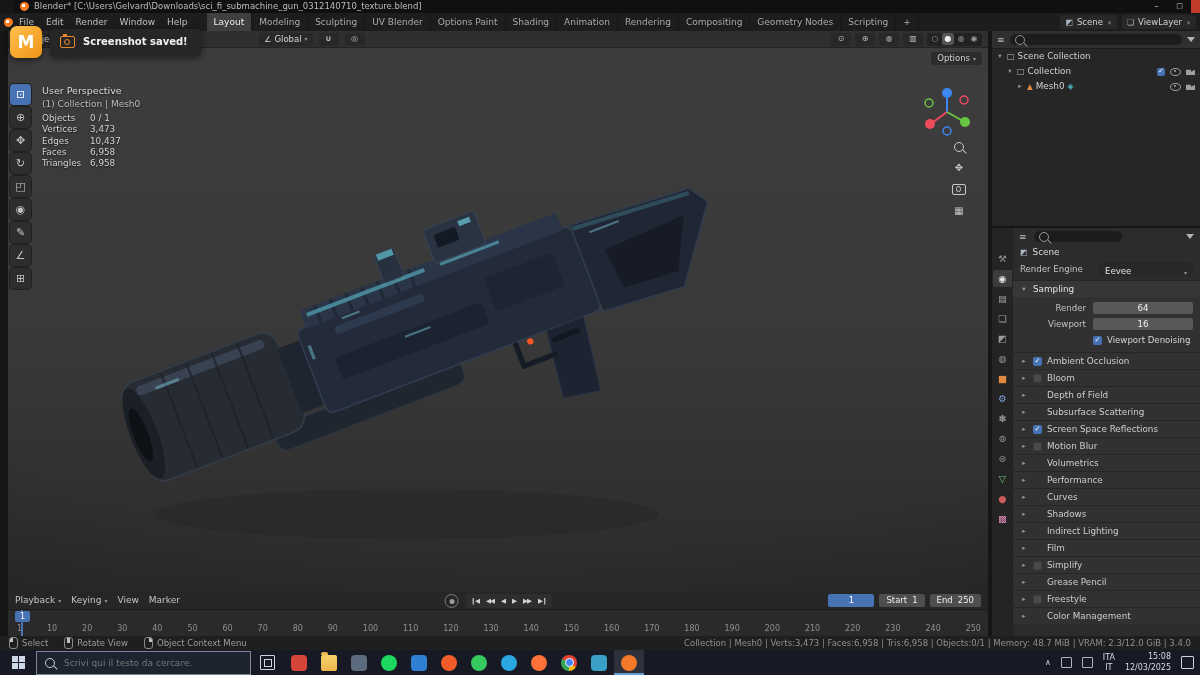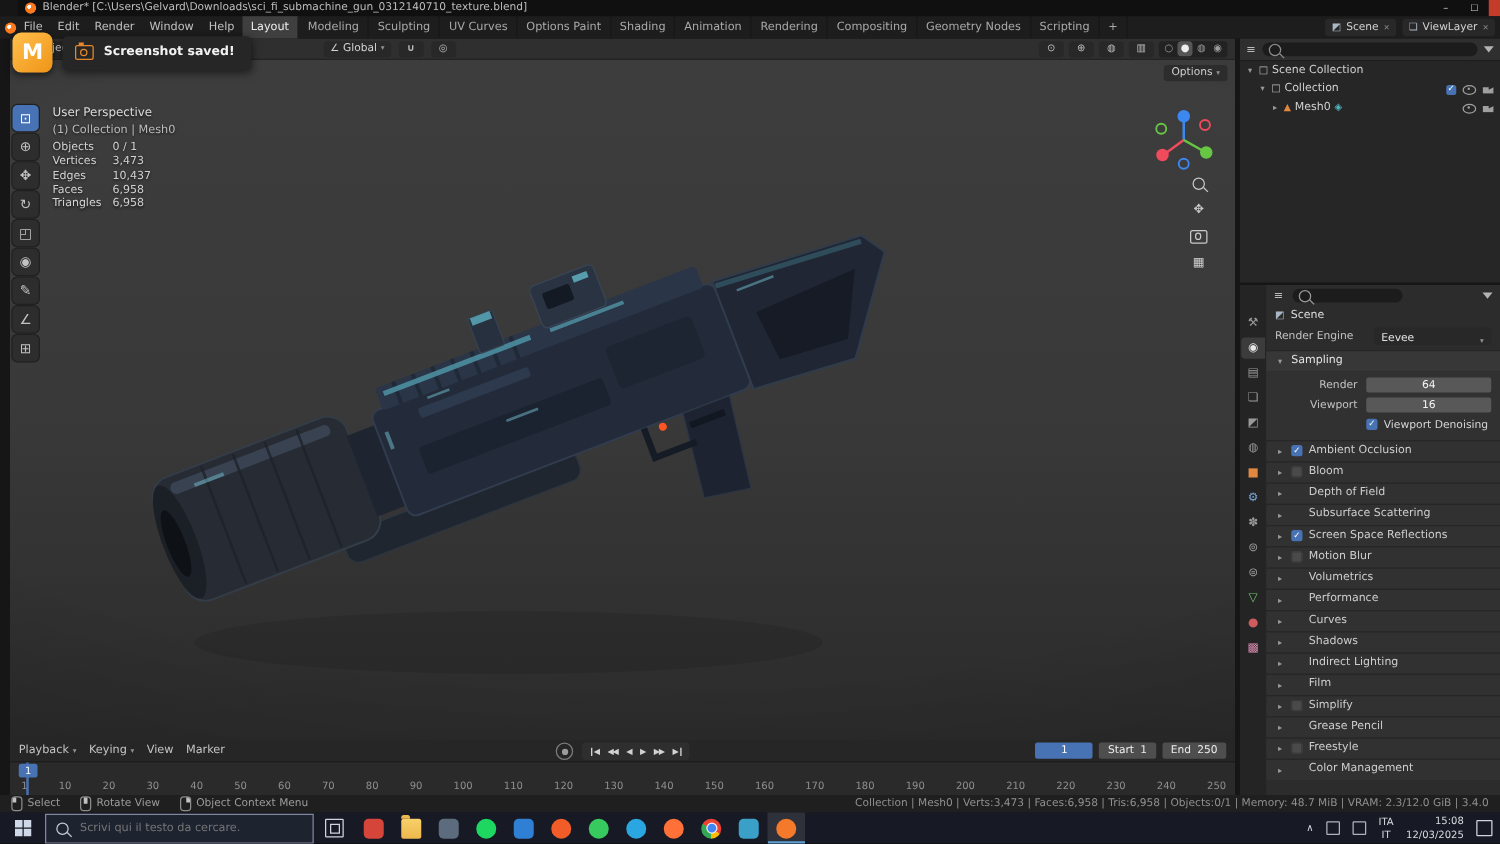--- a/index.html
+++ b/index.html
@@ -15,21 +15,21 @@
   .win-btn{width:23px;height:13px;display:flex;align-items:center;justify-content:center;color:#cfcfcf}
   .win-btn.close{background:#c33b2a;color:#fff}
   [data-name="minimize-button"]::before{content:"–";font-size:8px}
   [data-name="maximize-button"]::before{content:"□";font-size:7px}
   [data-name="close-button"]::before{content:"✕";font-size:7px}
 
   
   .topbar{position:absolute;left:0;top:13px;width:1200px;height:18px;background:#1d1d1d;
     display:flex;align-items:center;box-sizing:border-box;padding:0 4px}
   .menu-item{padding:0 6px;font-size:9px;color:#c0c0c0}
-  .ws-tabs{display:flex;height:18px;margin-left:0}
+  .ws-tabs{display:flex;height:18px;margin-left:13px}
   .ws-tab{padding:0 7px;display:flex;align-items:center;font-size:9px;color:#a9a9a9;border-right:1px solid #171717;white-space:nowrap}
   .ws-tab.active{background:#3f3f3f;color:#ececec}
   .topbar-right{margin-left:auto;display:flex;gap:5px;align-items:center}
   .id-field{display:flex;align-items:center;background:#282828;border-radius:3px;height:14px;
     padding:0 5px;gap:4px;font-size:8.5px;color:#d2d2d2}
   .x-sm::before{content:"✕";font-size:6px;color:#8b8b8b}
   [data-name="scene-icon"]::before{content:"◩";color:#a9b6c4;font-size:8px}
   [data-name="viewlayer-icon"]::before{content:"❏";color:#a9b6c4;font-size:8px}
 
   
@@ -233,21 +233,21 @@
         <span class="menu-item" data-name="menu-item">Edit</span>
         <span class="menu-item" data-name="menu-item">Render</span>
         <span class="menu-item" data-name="menu-item">Window</span>
         <span class="menu-item" data-name="menu-item">Help</span>
       </div>
     <div class="ws-tabs" data-name="workspace-tabs">
 
     <span class="ws-tab active" data-name="workspace-tab">Layout</span>
         <span class="ws-tab" data-name="workspace-tab">Modeling</span>
         <span class="ws-tab" data-name="workspace-tab">Sculpting</span>
-        <span class="ws-tab" data-name="workspace-tab">UV Curves</span>
+        <span class="ws-tab" data-name="workspace-tab">UV Blender</span>
         <span class="ws-tab" data-name="workspace-tab">Options Paint</span>
         <span class="ws-tab" data-name="workspace-tab">Shading</span>
         <span class="ws-tab" data-name="workspace-tab">Animation</span>
         <span class="ws-tab" data-name="workspace-tab">Rendering</span>
         <span class="ws-tab" data-name="workspace-tab">Compositing</span>
         <span class="ws-tab" data-name="workspace-tab">Geometry Nodes</span>
         <span class="ws-tab" data-name="workspace-tab">Scripting</span>
         <span class="ws-tab" data-name="workspace-tab">+</span>
       </div>
     <div class="topbar-right">

